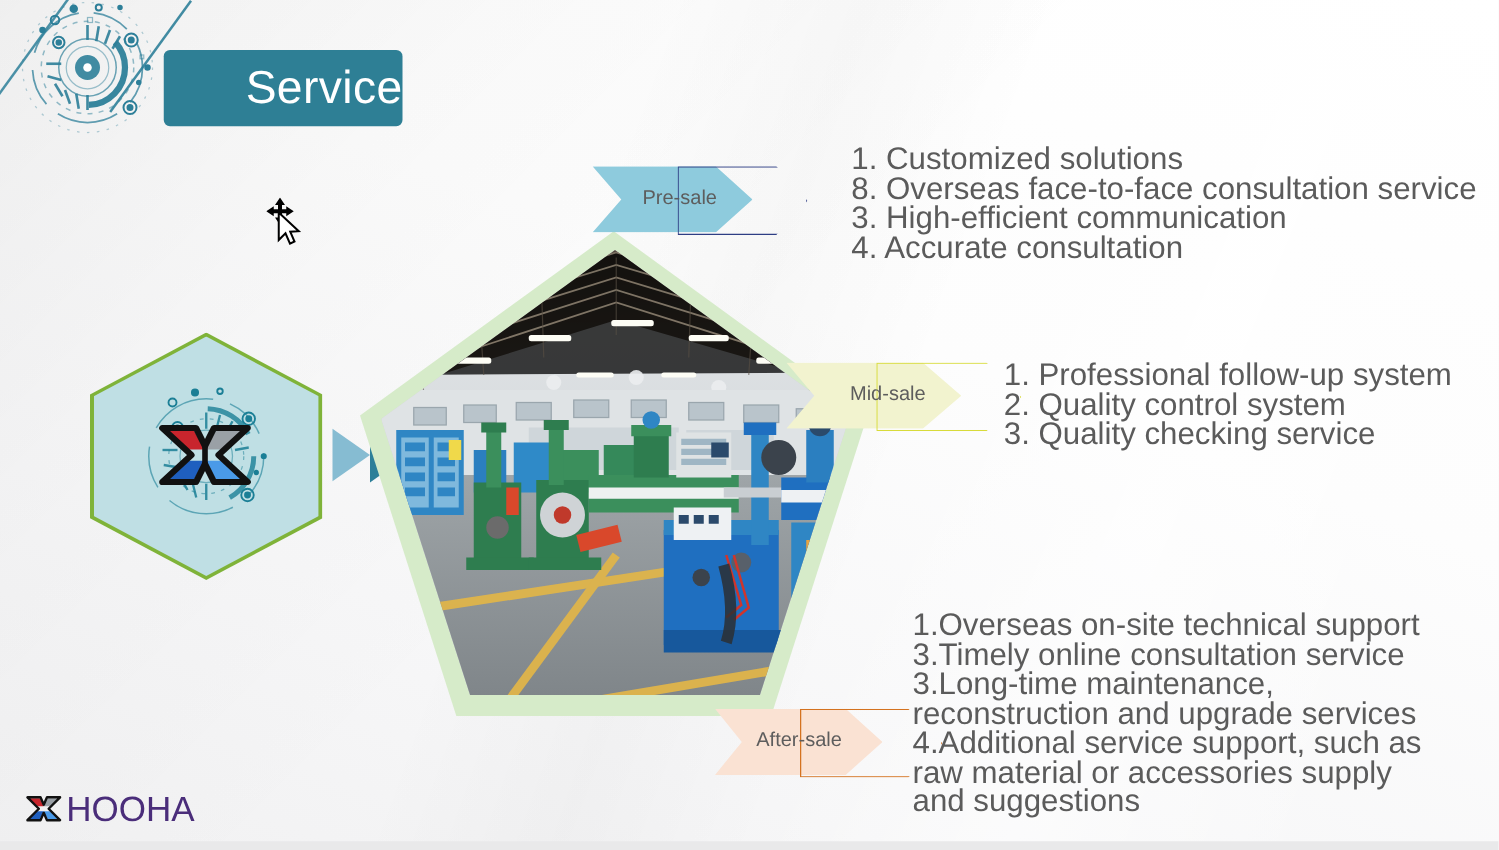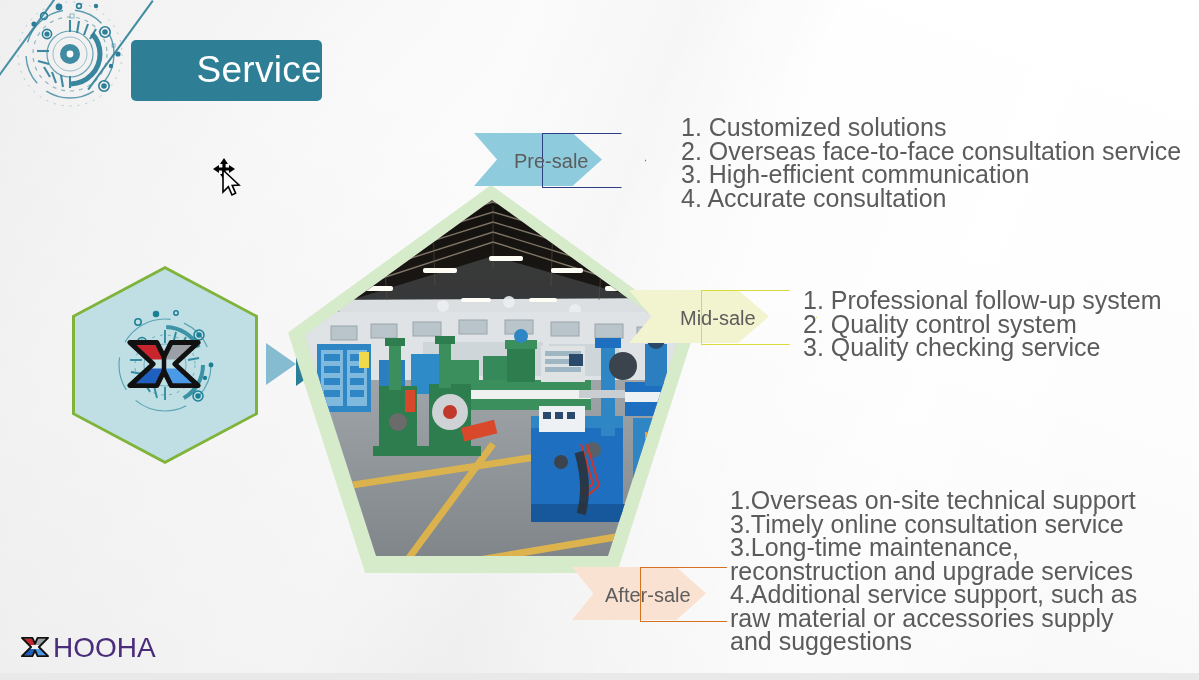--- a/index.html
+++ b/index.html
@@ -69,21 +69,21 @@
   .pent-photo{
     position:absolute;left:305px;top:200px;width:374px;height:356px;
     clip-path:polygon(50% 0%, 100% 38%, 81% 100%, 19% 100%, 0% 38%);
     overflow:hidden;
   }
   .photo-scene{position:absolute;left:-12px;top:-6px;width:400px;height:372px;background:#cfd2d4;}
 
   
   .chev{
     position:absolute;display:flex;align-items:center;
-    font-size:20px;color:#5d5d5d;
+    font-size:16px;color:#5d5d5d;
   }
   .chev-label{position:relative;z-index:3;white-space:nowrap;}
 
   
   .pre-wrap{left:474px;top:133px;width:170px;height:53px;}
   .pre-fill{
     position:absolute;left:0;top:0;width:128px;height:53px;background:#8ecbdd;
     clip-path:polygon(0 0, 77% 0, 100% 50%, 77% 100%, 0 100%, 18% 50%);
   }
   .pre-out{
@@ -421,21 +421,21 @@
   </div>
 
   <div class="chev aft-wrap">
     <div class="aft-fill"></div>
     <div class="aft-out"></div>
     <span class="chev-label aft-label">After-sale</span>
   </div>
 
   <div class="txt txt-pre">
     <div>1. Customized solutions</div>
-    <div>2. Overseas face-to-face consultation service</div>
+    <div>8. Overseas face-to-face consultation service</div>
     <div>3. High-efficient communication</div>
     <div>4. Accurate consultation</div>
   </div>
 
   <div class="txt txt-mid">
     <div>1. Professional follow-up system</div>
     <div>2. Quality control system</div>
     <div>3. Quality checking service</div>
   </div>
 

